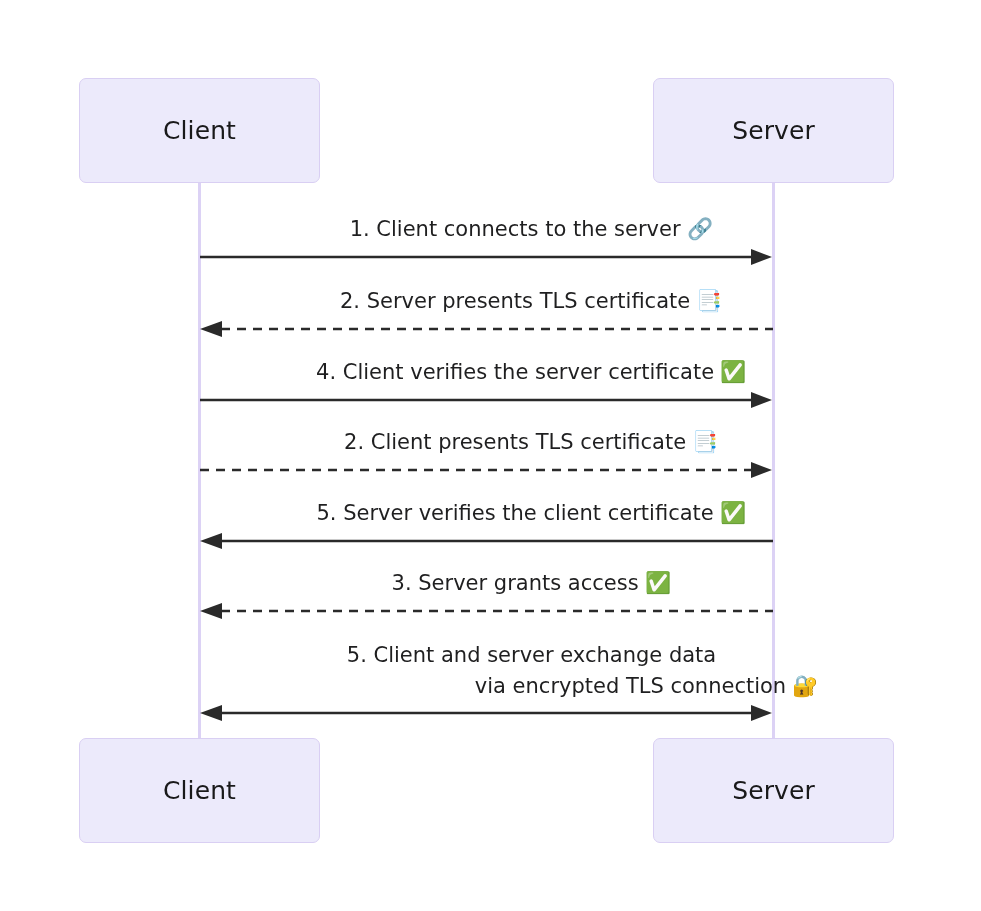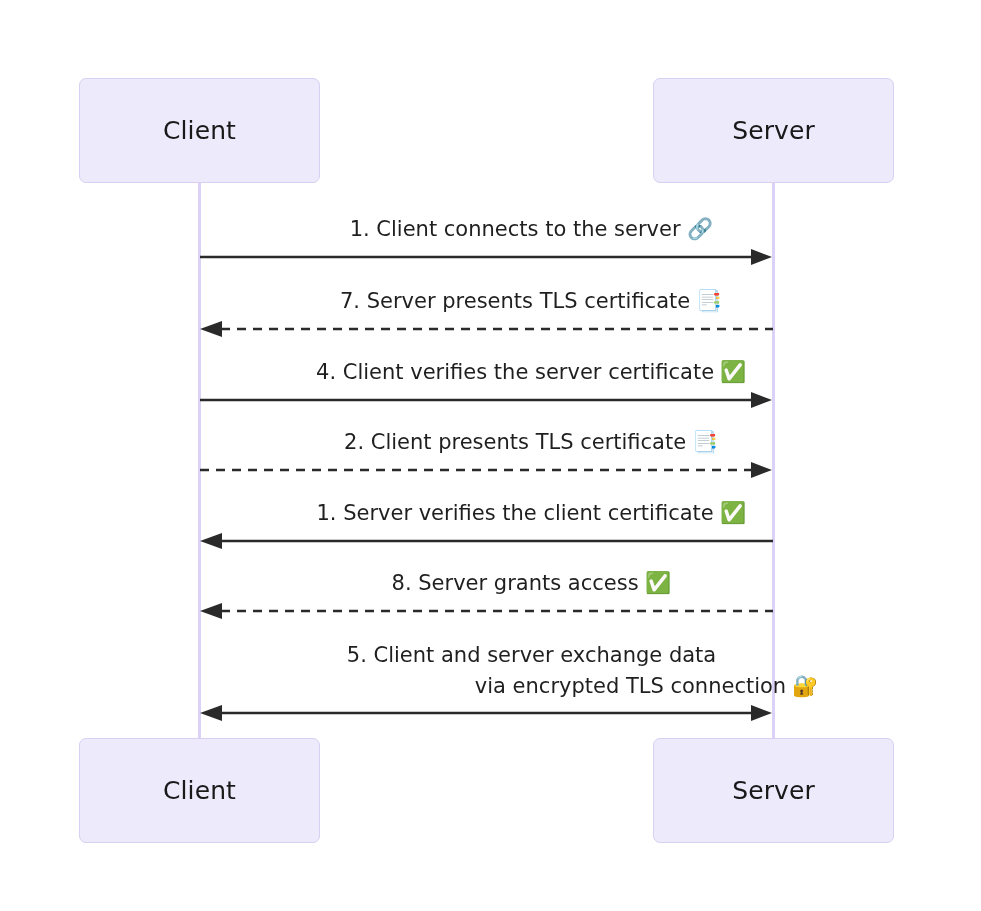--- a/index.html
+++ b/index.html
@@ -117,21 +117,21 @@
     <div class="message-label">1. Client connects to the server 🔗</div>
     <div class="message-arrow">
       <svg width="575" height="22" viewBox="0 0 575 22">
         <line x1="1" y1="11" x2="561" y2="11" stroke="#2a2a2a" stroke-width="2.6"></line>
         <polygon points="573,11 552,3 552,19" fill="#2a2a2a"></polygon>
       </svg>
     </div>
   </div>
 
   <div class="message" id="msg-2">
-    <div class="message-label">7. Server presents TLS certificate 📑</div>
+    <div class="message-label">2. Server presents TLS certificate 📑</div>
     <div class="message-arrow">
       <svg width="575" height="22" viewBox="0 0 575 22">
         <line x1="22" y1="11" x2="574" y2="11" stroke="#2a2a2a" stroke-width="2.6" stroke-dasharray="9,7"></line>
         <polygon points="1,11 23,3 23,19" fill="#2a2a2a"></polygon>
       </svg>
     </div>
   </div>
 
   <div class="message" id="msg-3">
     <div class="message-label">4. Client verifies the server certificate ✅</div>
@@ -147,31 +147,31 @@
     <div class="message-label">2. Client presents TLS certificate 📑</div>
     <div class="message-arrow">
       <svg width="575" height="22" viewBox="0 0 575 22">
         <line x1="1" y1="11" x2="552" y2="11" stroke="#2a2a2a" stroke-width="2.6" stroke-dasharray="9,7"></line>
         <polygon points="573,11 552,3 552,19" fill="#2a2a2a"></polygon>
       </svg>
     </div>
   </div>
 
   <div class="message" id="msg-5">
-    <div class="message-label">1. Server verifies the client certificate ✅</div>
+    <div class="message-label">5. Server verifies the client certificate ✅</div>
     <div class="message-arrow">
       <svg width="575" height="22" viewBox="0 0 575 22">
         <line x1="22" y1="11" x2="574" y2="11" stroke="#2a2a2a" stroke-width="2.6"></line>
         <polygon points="1,11 23,3 23,19" fill="#2a2a2a"></polygon>
       </svg>
     </div>
   </div>
 
   <div class="message" id="msg-6">
-    <div class="message-label">8. Server grants access ✅</div>
+    <div class="message-label">3. Server grants access ✅</div>
     <div class="message-arrow">
       <svg width="575" height="22" viewBox="0 0 575 22">
         <line x1="22" y1="11" x2="574" y2="11" stroke="#2a2a2a" stroke-width="2.6" stroke-dasharray="9,7"></line>
         <polygon points="1,11 23,3 23,19" fill="#2a2a2a"></polygon>
       </svg>
     </div>
   </div>
 
   <div class="message" id="msg-7">
     <div class="message-label">5. Client and server exchange data</div>

